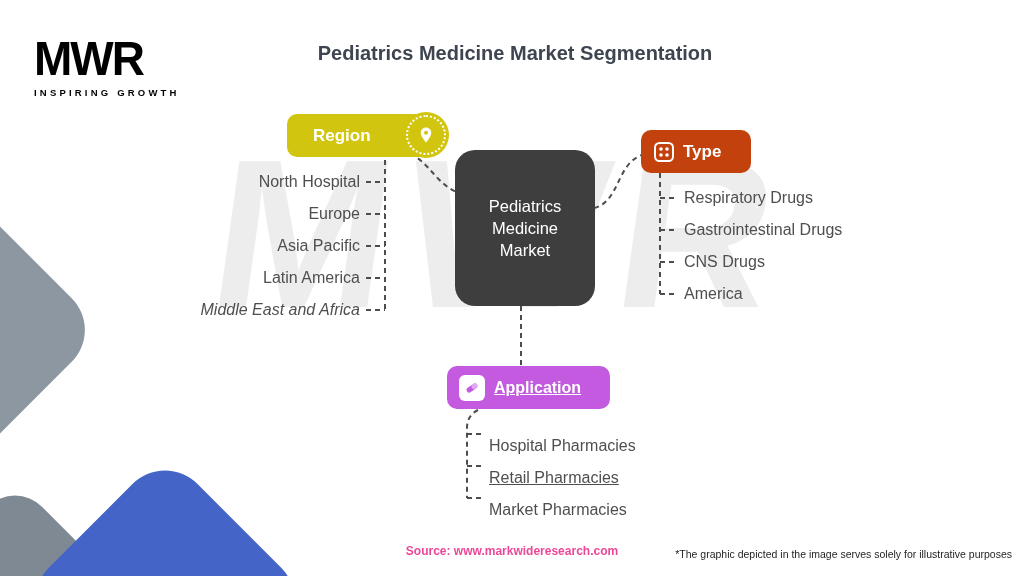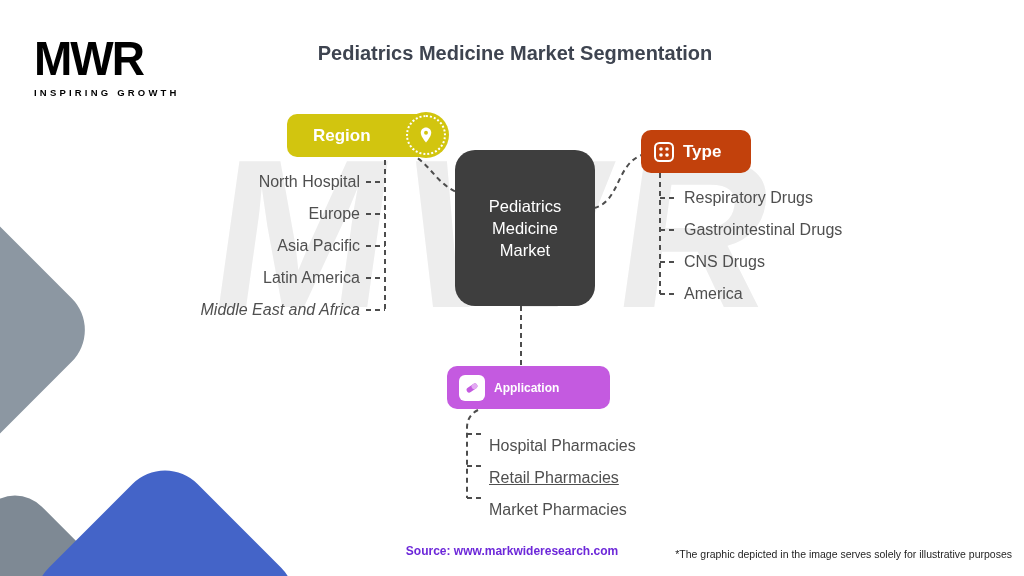--- a/index.html
+++ b/index.html
@@ -38,29 +38,29 @@
   .center-node-label{width:104px;text-align:center;color:#fff;font-size:16.5px;line-height:1.35;}
   
   .branch-btn{position:absolute;z-index:2;border-radius:10px;display:flex;align-items:center;color:#fff;font-weight:700;}
   .btn-region{left:287px;top:114px;width:118px;height:43px;background:#d2c50f;padding-left:26px;font-size:17px;}
   .pin-badge{
     position:absolute;right:-18px;top:-2px;width:46px;height:46px;border-radius:50%;
     background:#d2c50f;display:flex;align-items:center;justify-content:center;
   }
   .pin-badge::before{content:"";position:absolute;inset:3px;border:2px dotted #fff;border-radius:50%;}
   .btn-type{left:641px;top:130px;width:98px;height:43px;background:#c2410c;padding-left:12px;gap:8px;font-size:17px;}
-  .btn-application{left:447px;top:366px;width:151px;height:43px;background:#c45ae0;padding-left:12px;gap:9px;font-size:12px;}
+  .btn-application{left:447px;top:366px;width:151px;height:43px;background:#c45ae0;padding-left:12px;gap:9px;font-size:16px;text-decoration:underline;}
   .app-icon-box{width:26px;height:26px;background:#fff;border-radius:6px;display:flex;align-items:center;justify-content:center;}
   
   .leaf{position:absolute;z-index:2;font-size:16px;color:#4f4f4f;line-height:22px;height:22px;white-space:nowrap;}
   .leaf-right{width:230px;left:130px;text-align:right;}
   .t-leaf{left:684px;}
   .a-leaf{left:489px;margin-top:12px;}
   
-  .source{position:absolute;left:362px;top:544px;width:300px;z-index:2;text-align:center;font-size:12px;font-weight:700;color:#6d28d9;}
+  .source{position:absolute;left:362px;top:544px;width:300px;z-index:2;text-align:center;font-size:12px;font-weight:700;color:#ec4899;}
   .disclaimer{position:absolute;right:12px;top:548px;z-index:2;font-size:10.5px;color:#1f1f1f;text-align:right;}
 </style>
 </head>
 <body>
 
 <div class="canvas">
 
   <div class="watermark">MWR</div>
   <div class="shape shape-gray-left"></div>
   <div class="shape shape-gray-corner"></div>

